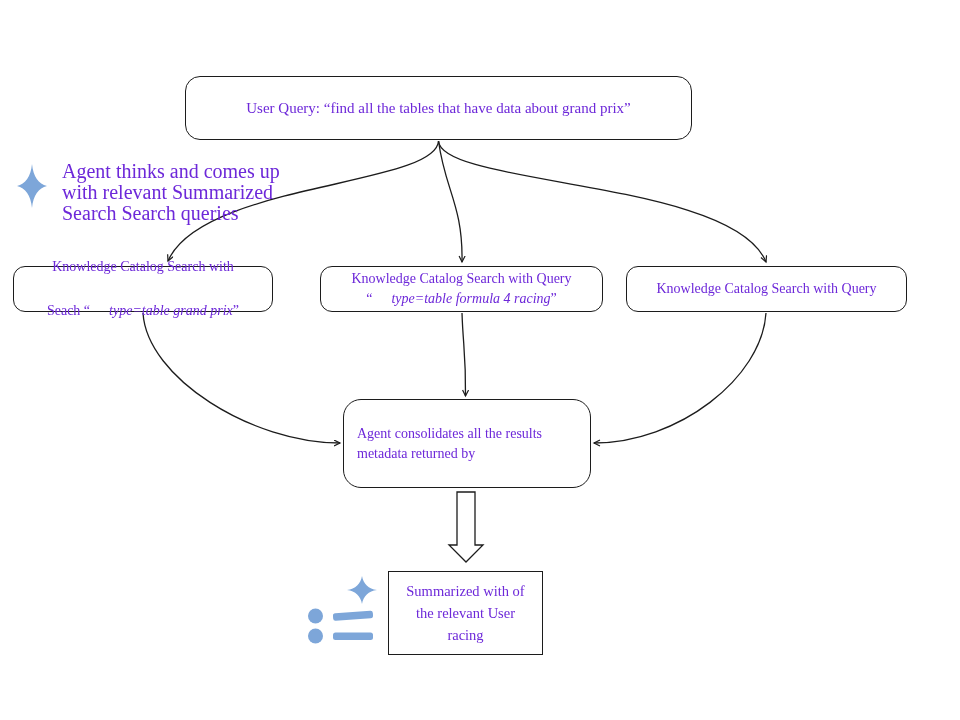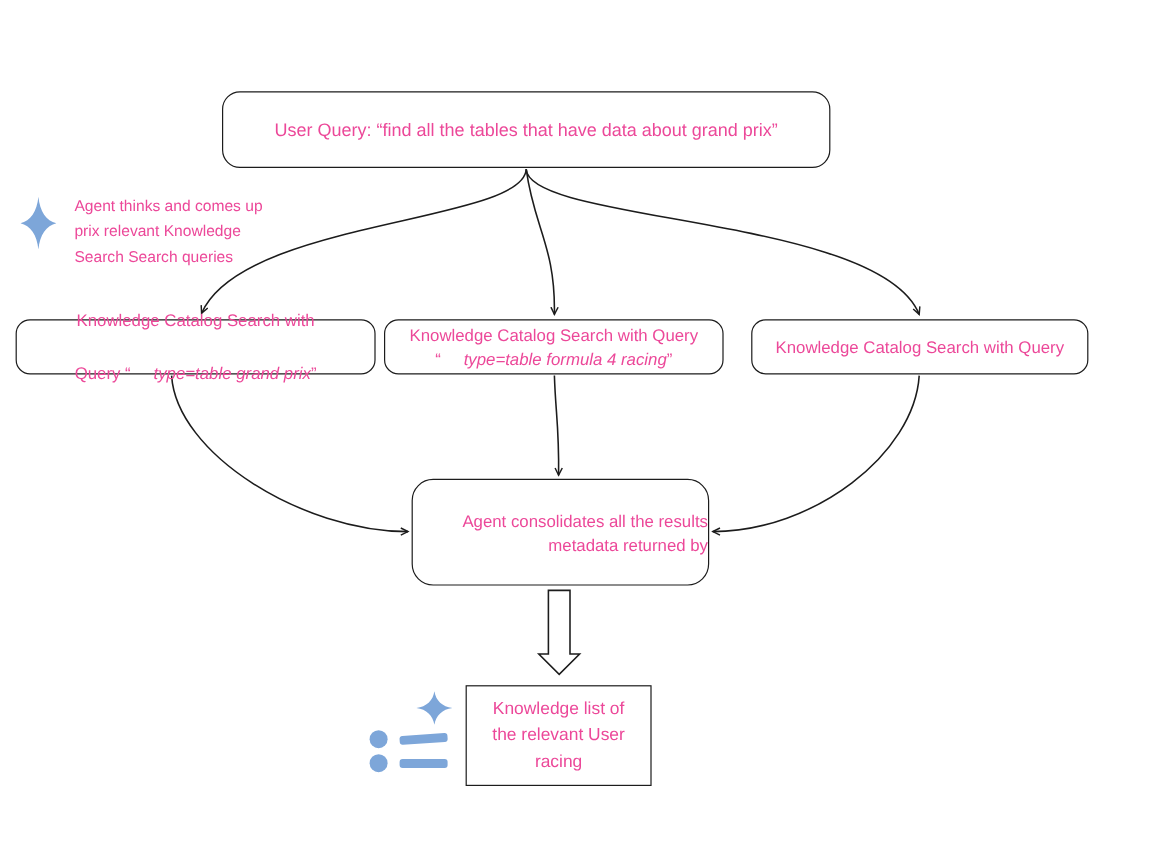--- a/index.html
+++ b/index.html
@@ -1,54 +1,54 @@
 <!DOCTYPE html>
 <html><head>
 <meta charset="utf-8">
 <style>
   html, body { margin: 0; padding: 0; background: #ffffff; }
   .canvas {
     position: relative;
     width: 960px; height: 720px;
     background: #ffffff;
-    font-family: Liberation Sans, sans-serif;
-    color: #ec4899;
+    font-family: Liberation Serif, serif;
+    color: #6d28d9;
     overflow: hidden;
   }
   .layer { position: absolute; left: 0; top: 0; }
   .conn { stroke: #1c1c1c; fill: none; stroke-width: 1.3px; }
   .node {
     position: absolute;
     border: 1.5px solid #1c1c1c;
     background: #ffffff;
     display: flex; flex-direction: column;
     align-items: center; justify-content: center;
     text-align: center;
     box-sizing: border-box;
   }
   .node .ln { white-space: nowrap; }
   .rounded-lg { border-radius: 15px; }
   .rounded-md { border-radius: 12px; }
   .rounded-xl { border-radius: 18px; }
   .square { border-radius: 0; border-width: 1.2px; }
   .user-query { left: 185px; top: 76px; width: 507px; height: 64px; font-size: 15px; }
   .search-box { top: 266px; height: 46px; font-size: 14px; line-height: 20px; }
-  .sb1 { left: 13px;  width: 300px; gap: 24px; }
+  .sb1 { left: 13px;  width: 260px; gap: 24px; }
   .sb2 { left: 320px; width: 283px; }
   .sb3 { left: 626px; width: 281px; }
   .consolidate {
     left: 343px; top: 399px; width: 248px; height: 89px;
-    align-items: flex-end; text-align: left;
+    align-items: flex-start; text-align: left;
     padding-left: 13px; font-size: 14px; line-height: 20px;
   }
   .summary { left: 388px; top: 571px; width: 155px; height: 84px; font-size: 14.5px; line-height: 22px; }
   .qtext em { font-style: italic; margin-left: 19px; }
   .annotation {
     position: absolute; left: 62px; top: 161px;
-    font-size: 13px; line-height: 21px;
+    font-size: 20px; line-height: 21px;
   }
   .icon-abs { position: absolute; }
 </style>
 </head>
 <body>
 
 <div class="canvas">
 
   <svg class="layer" width="960" height="720" viewBox="0 0 960 720">
     <defs>
@@ -67,27 +67,27 @@
 
   <div class="node rounded-lg user-query">
     <div class="ln">User Query: “find all the tables that have data about grand prix”</div>
   </div>
 
   <svg class="icon-abs" style="left:17px; top:164px;" width="30" height="44" viewBox="0 0 100 100" preserveAspectRatio="none">
     <path d="M50,0 C54,28 72,46 100,50 C72,54 54,72 50,100 C46,72 28,54 0,50 C28,46 46,28 50,0 Z" fill="#7da6d9"></path>
   </svg>
   <div class="annotation">
     <div class="ln">Agent thinks and comes up</div>
-    <div class="ln">prix relevant Knowledge</div>
+    <div class="ln">with relevant Summarized</div>
     <div class="ln">Search Search queries</div>
   </div>
 
   <div class="node rounded-md search-box sb1">
     <div class="ln">Knowledge Catalog Search with</div>
-    <div class="ln qtext"><span>Query “</span><em>type=table grand prix</em><span>”</span></div>
+    <div class="ln qtext"><span>Seach “</span><em>type=table grand prix</em><span>”</span></div>
   </div>
 
   <div class="node rounded-md search-box sb2">
     <div class="ln">Knowledge Catalog Search with Query</div>
     <div class="ln qtext"><span>“</span><em>type=table formula 4 racing</em><span>”</span></div>
   </div>
 
   <div class="node rounded-md search-box sb3">
     <div class="ln">Knowledge Catalog Search with Query</div>
   </div>
@@ -99,18 +99,18 @@
 
   <svg class="icon-abs" style="left:300px; top:572px;" width="85" height="75" viewBox="0 0 85 75">
     <path transform="translate(47,4) scale(0.30,0.28)" d="M50,0 C54,28 72,46 100,50 C72,54 54,72 50,100 C46,72 28,54 0,50 C28,46 46,28 50,0 Z" fill="#7da6d9"></path>
     <circle cx="15.5" cy="44" r="7.5" fill="#7da6d9"></circle>
     <rect x="33" y="40" width="40" height="7.5" rx="2.5" transform="rotate(-4 53 43.75)" fill="#7da6d9"></rect>
     <circle cx="15.5" cy="64" r="7.5" fill="#7da6d9"></circle>
     <rect x="33" y="60.5" width="40" height="7.5" rx="2.5" fill="#7da6d9"></rect>
   </svg>
 
   <div class="node square summary">
-    <div class="ln">Knowledge list of</div>
+    <div class="ln">Summarized with of</div>
     <div class="ln">the relevant User</div>
     <div class="ln">racing</div>
   </div>
 
 </div>
 
 </body></html>

